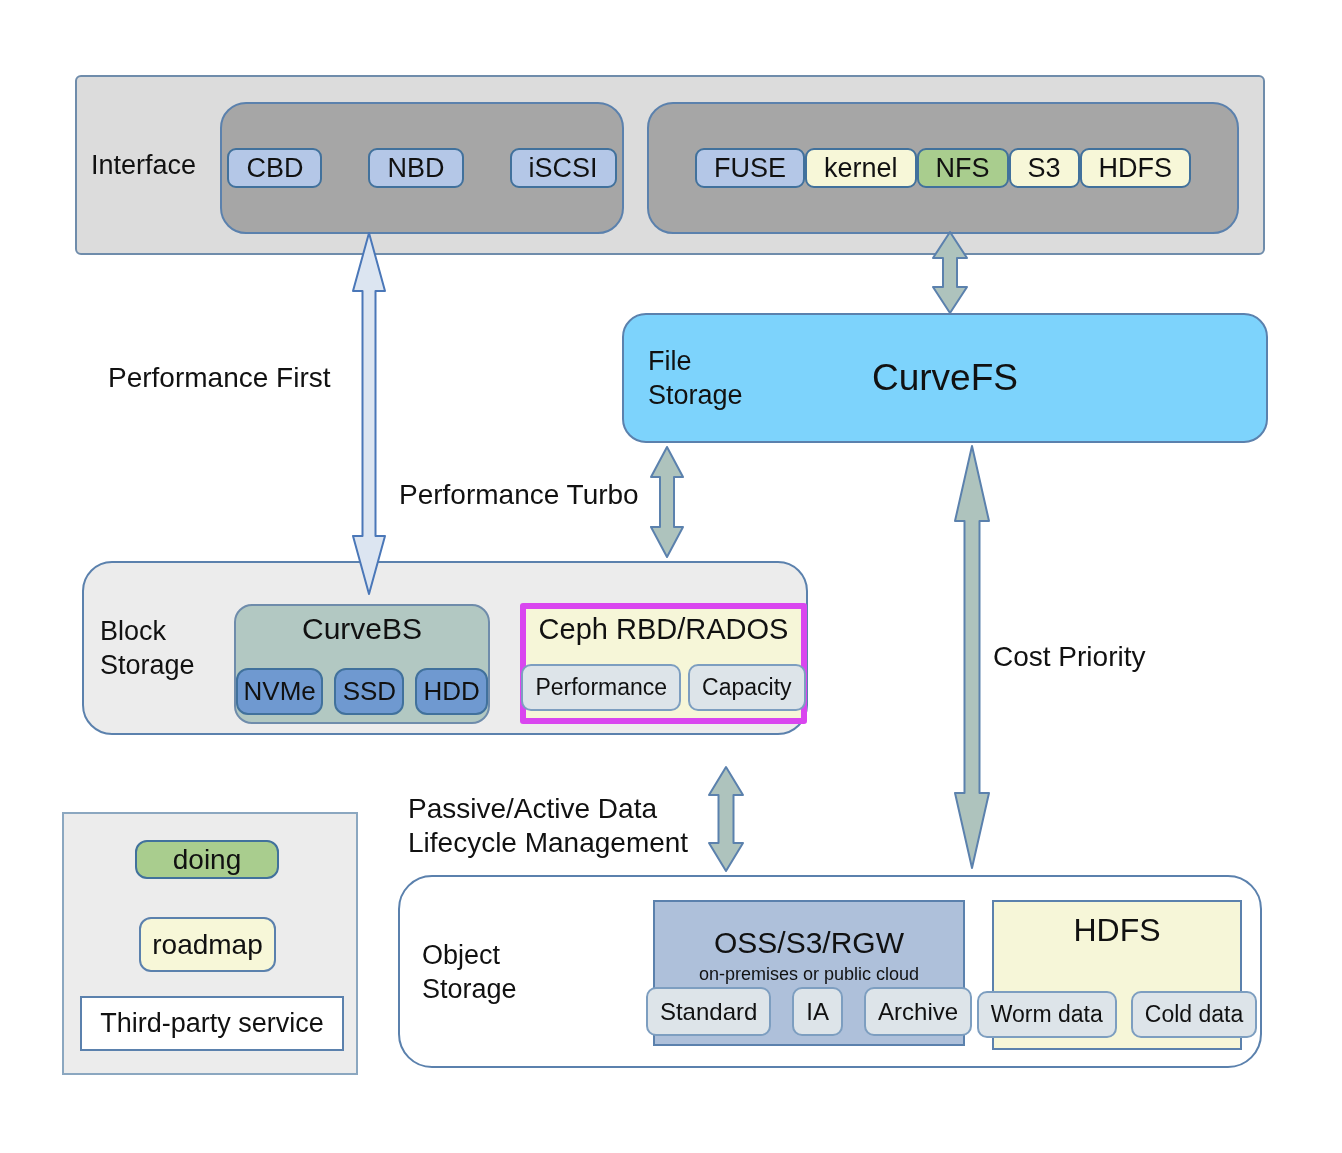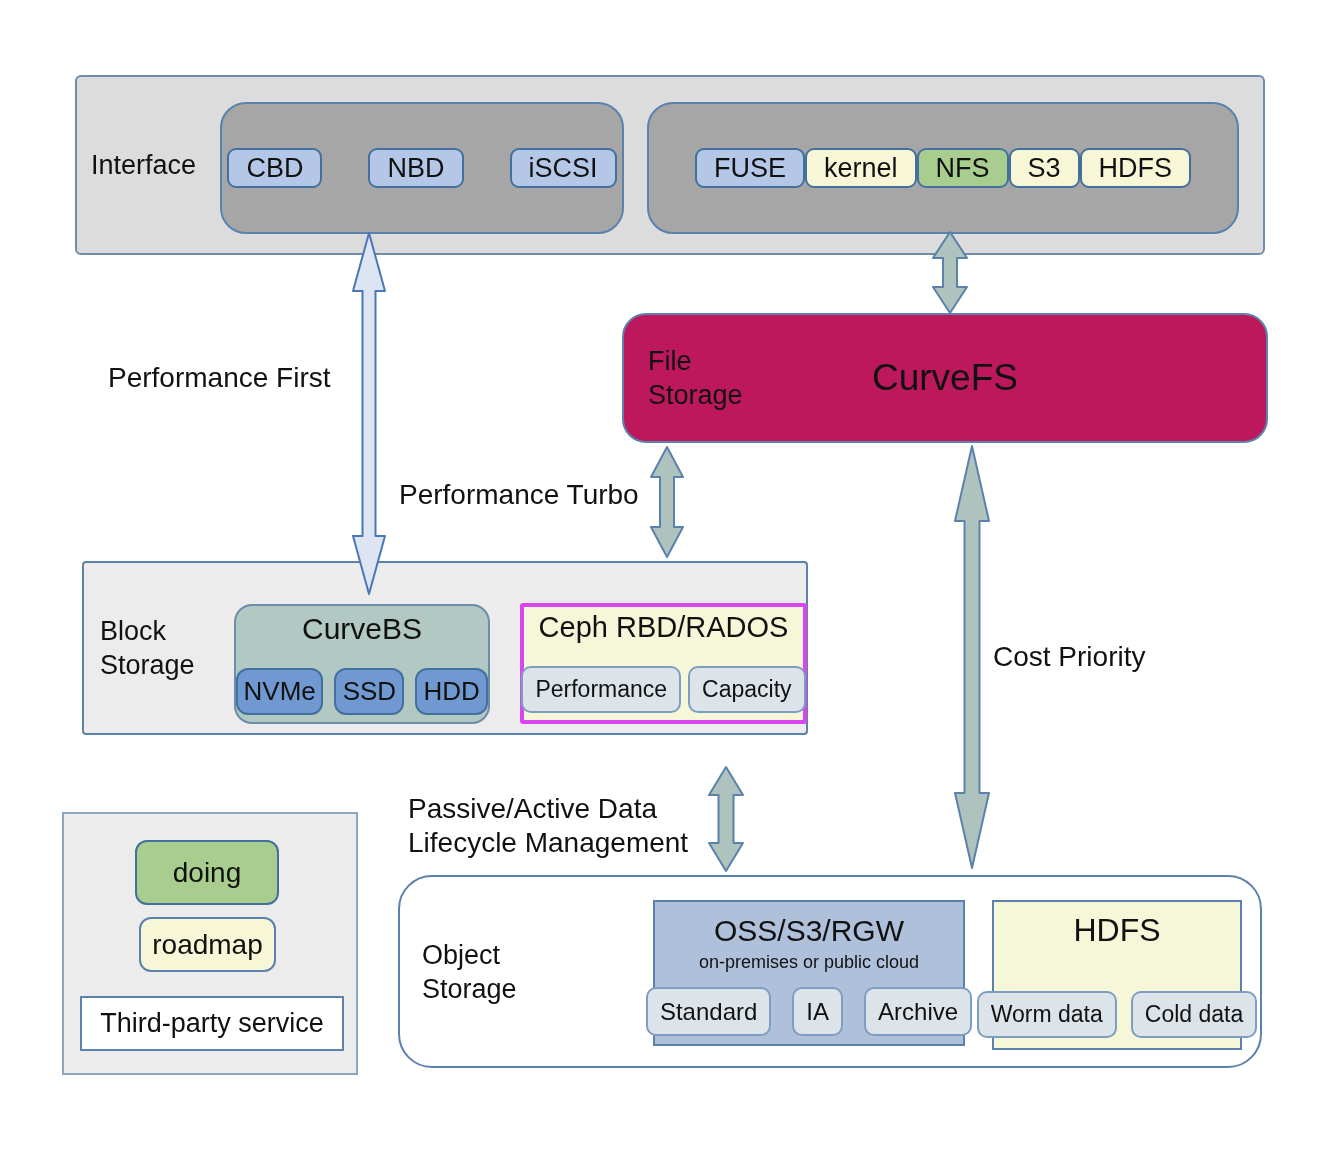--- a/index.html
+++ b/index.html
@@ -23,67 +23,67 @@
 
   .chip { box-sizing:border-box; display:flex; align-items:center; justify-content:center;
     font-size:27px; height:40px; padding:0 17px; border-radius:9px;
     border:2px solid #41719c; white-space:nowrap; }
   .chip-blue   { background:#b4c7e7; }
   .chip-yellow { background:#f7f7d8; }
   .chip-green  { background:#a9cd8e; }
 
   
   .curvefs-box { left:622px; top:313px; width:646px; height:130px;
-    background:#be185d; border:2px solid #5b81ad; border-radius:24px; }
+    background:#7dd3fc; border:2px solid #5b81ad; border-radius:24px; }
   .curvefs-label { position:absolute; left:24px; top:50%; transform:translateY(-50%);
     width:120px; font-size:27px; line-height:34px; }
   .curvefs-product { position:absolute; left:0; right:0; top:50%; transform:translateY(-50%);
     text-align:center; font-size:37px; }
 
   
   .block-box { left:82px; top:561px; width:726px; height:174px;
-    background:#ececec; border:2px solid #5b81ad; border-radius:4px; }
+    background:#ececec; border:2px solid #5b81ad; border-radius:30px; }
   .block-label { position:absolute; left:16px; top:50%; transform:translateY(-50%);
     width:130px; font-size:27px; line-height:34px; }
   .curvebs-box { position:absolute; left:150px; top:41px; width:256px; height:120px;
     background:#b2c8c2; border:2px solid #6f8cab; border-radius:18px; box-sizing:border-box; }
   .curvebs-title { text-align:center; margin-top:6px; font-size:30px; }
   .media-row { position:absolute; left:0; right:0; bottom:7px;
     display:flex; justify-content:center; gap:11px; }
   .chip-med { box-sizing:border-box; height:47px; min-width:70px; padding:0 8px;
     font-size:26px; background:#6f99d0; border:2px solid #41719c; border-radius:12px;
     display:flex; align-items:center; justify-content:center; white-space:nowrap; }
   .ceph-box { position:absolute; left:436px; top:40px; width:287px; height:121px;
-    background:#f6f6d8; border:4px solid #d946ef; border-radius:3px; box-sizing:border-box; }
+    background:#f6f6d8; border:6px solid #d946ef; border-radius:3px; box-sizing:border-box; }
   .ceph-title { text-align:center; margin-top:4px; font-size:29px; }
   .pool-row { position:absolute; left:0; right:0; bottom:7px;
     display:flex; justify-content:center; gap:7px; }
   .chip-gray { box-sizing:border-box; height:47px; padding:0 12px; font-size:23px;
     background:#dde4e9; border:2px solid #7d9ec0; border-radius:10px;
     display:flex; align-items:center; justify-content:center; white-space:nowrap; }
 
   
   .legend-box { left:62px; top:812px; width:296px; height:263px;
     background:#ececec; border:2px solid #8ba7c0; }
   .legend-chip { position:absolute; box-sizing:border-box; display:flex; align-items:center;
     justify-content:center; font-size:28px; border:2px solid #41719c; border-radius:12px; }
-  .legend-doing   { left:71px; top:26px;  width:144px; height:65px; background:#a9cd8e; }
+  .legend-doing   { left:71px; top:26px;  width:144px; height:39px; background:#a9cd8e; }
   .legend-roadmap { left:75px; top:103px; width:137px; height:55px; background:#f7f7d8;
     border-color:#5b81ad; }
   .legend-third   { left:16px; top:182px; width:264px; height:55px; background:#ffffff;
     border:2px solid #5b81ad; border-radius:0; font-size:27px; }
 
   
   .object-box { left:398px; top:875px; width:864px; height:193px;
     background:#ffffff; border:2px solid #5b81ad; border-radius:34px; }
   .object-label { position:absolute; left:22px; top:50%; transform:translateY(-50%);
     width:140px; font-size:27px; line-height:34px; }
   .oss-box { position:absolute; left:253px; top:23px; width:312px; height:146px;
     background:#aec0da; border:2px solid #5b81ad; box-sizing:border-box; }
-  .oss-title { text-align:center; margin-top:12px; font-size:30px; }
+  .oss-title { text-align:center; margin-top:24px; font-size:30px; }
   .oss-subtitle { text-align:center; margin-top:4px; font-size:18px; }
   .tier-row { position:absolute; left:0; right:0; bottom:8px;
     display:flex; justify-content:center; gap:21px; }
   .tier-row .chip-gray { height:49px; font-size:24px;text-align:right; }
   .hdfs-box { position:absolute; left:592px; top:23px; width:250px; height:150px;
     background:#f6f6d8; border:2px solid #5b81ad; box-sizing:border-box; }
   .hdfs-title { text-align:center; margin-top:10px; font-size:32px; }
   .hdfs-box .tier-row { bottom:10px; gap:14px; }
   .hdfs-box .chip-gray { height:47px; font-size:23px; }
 

